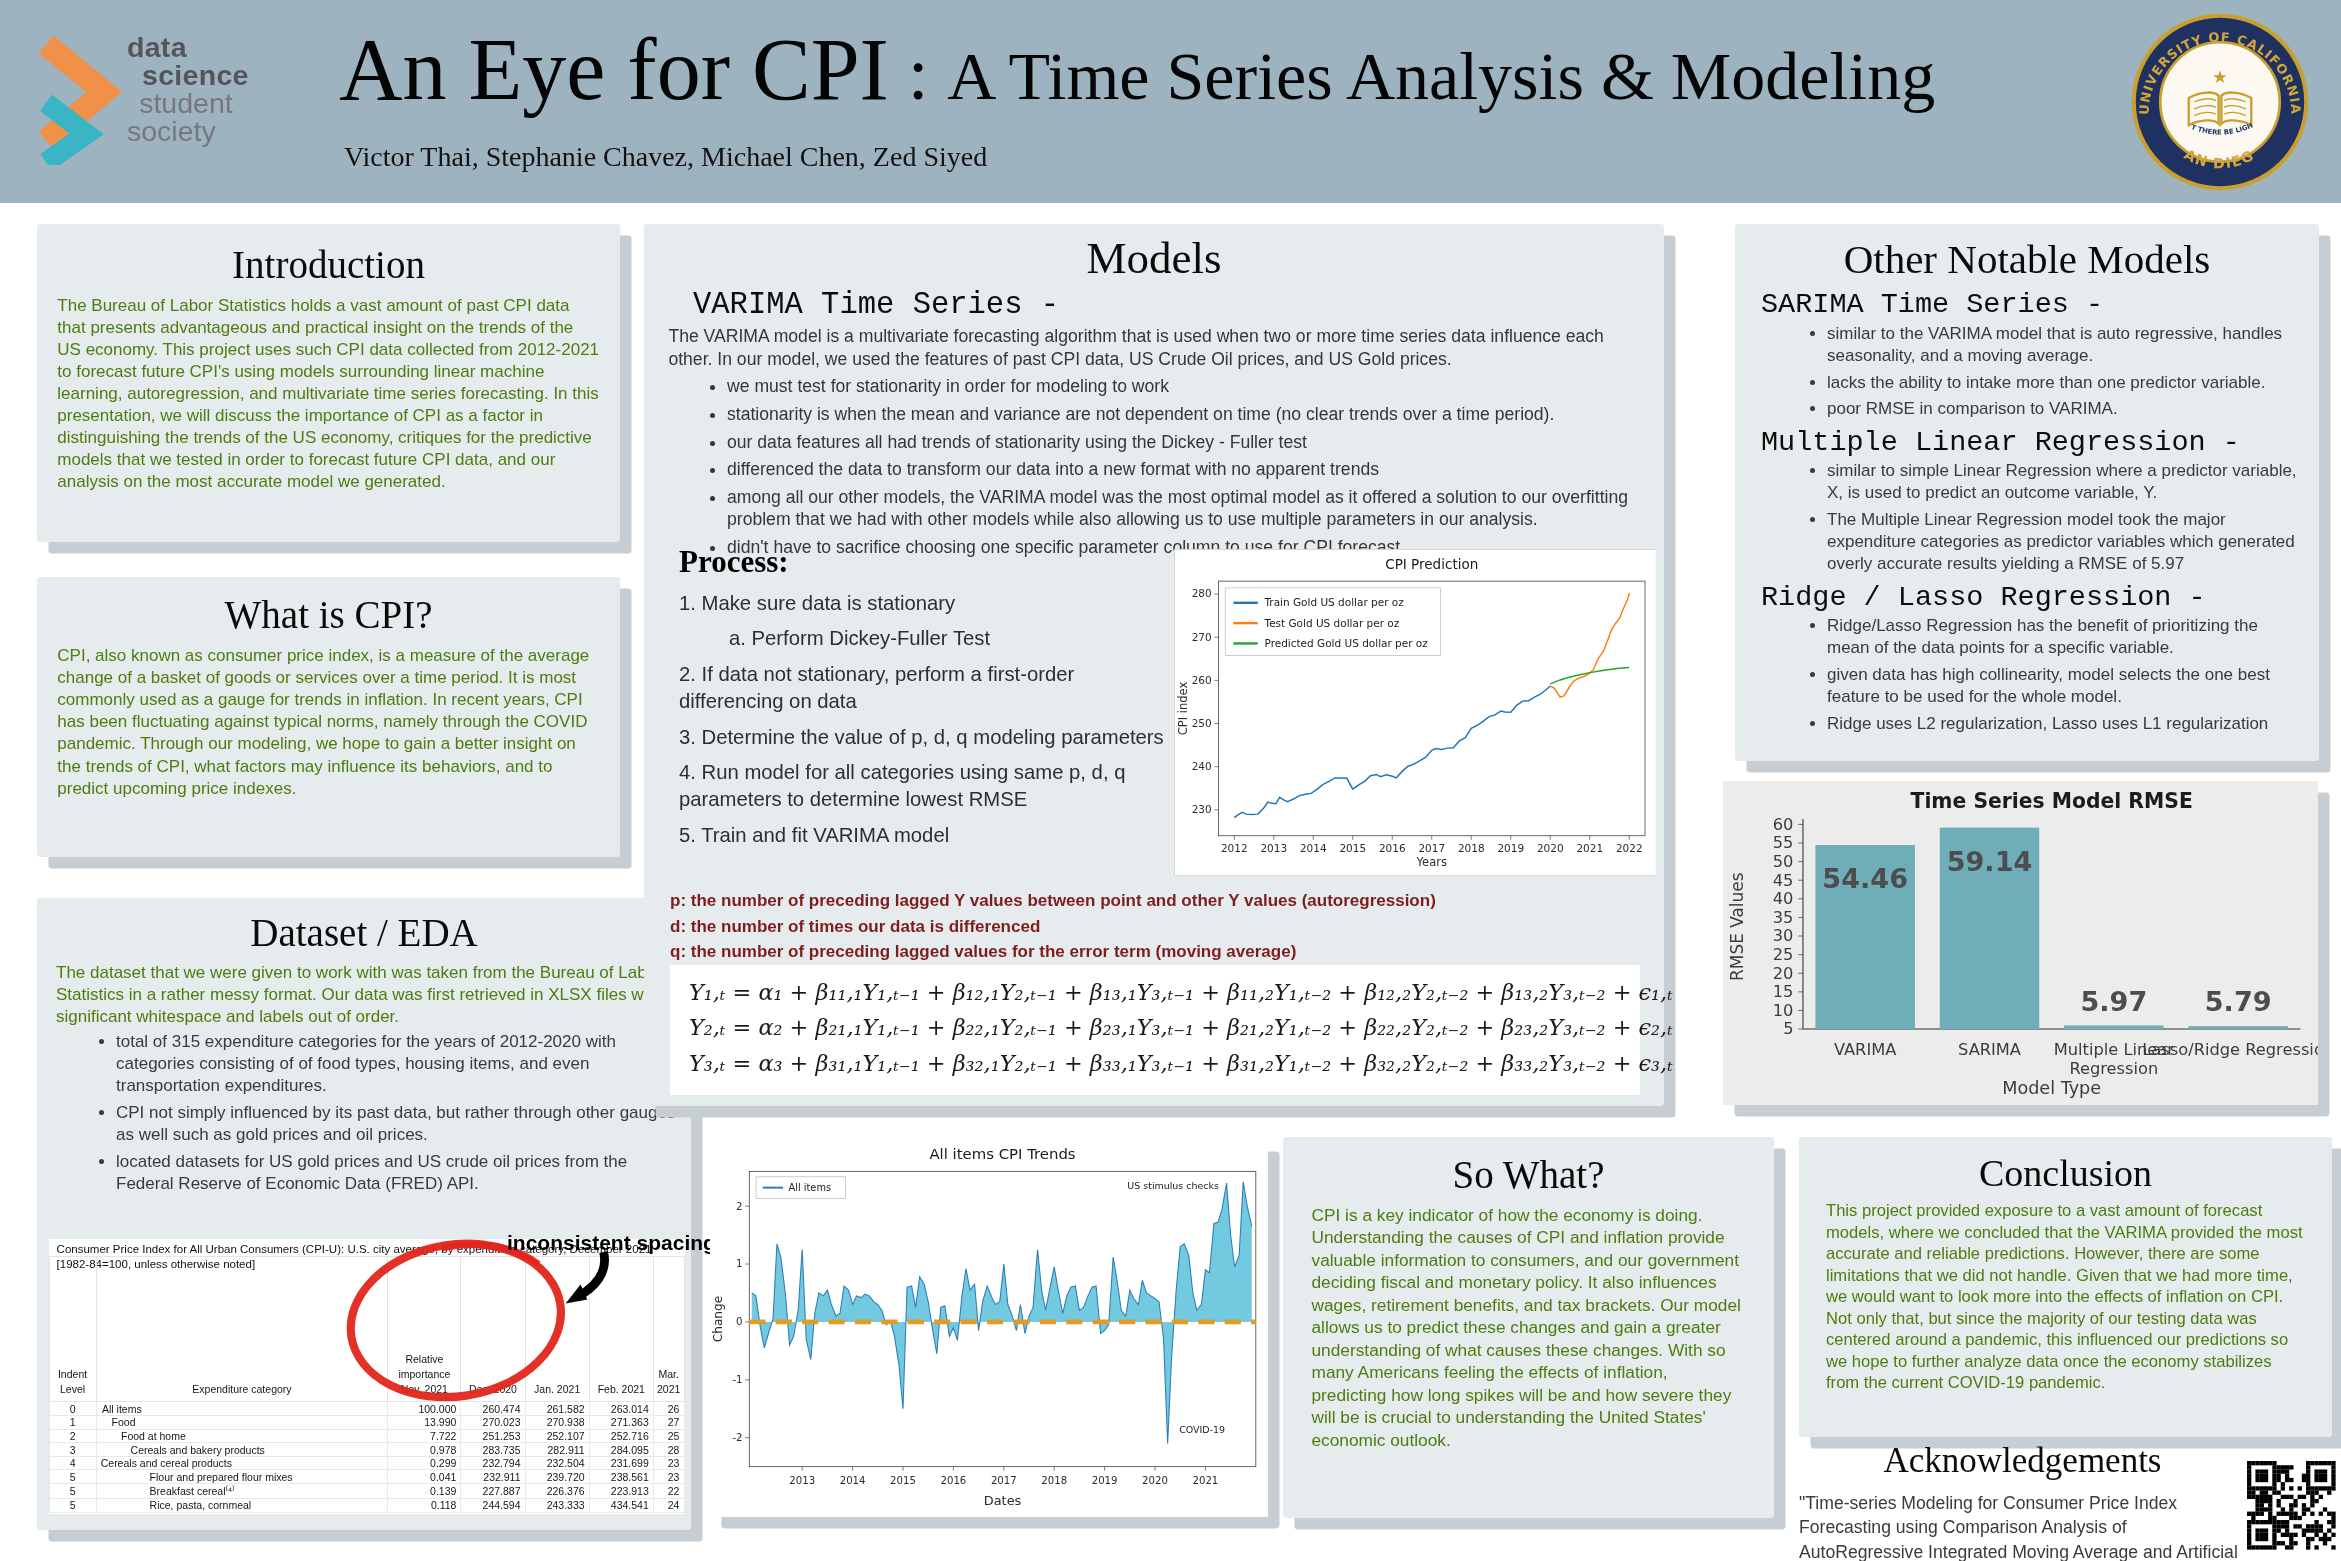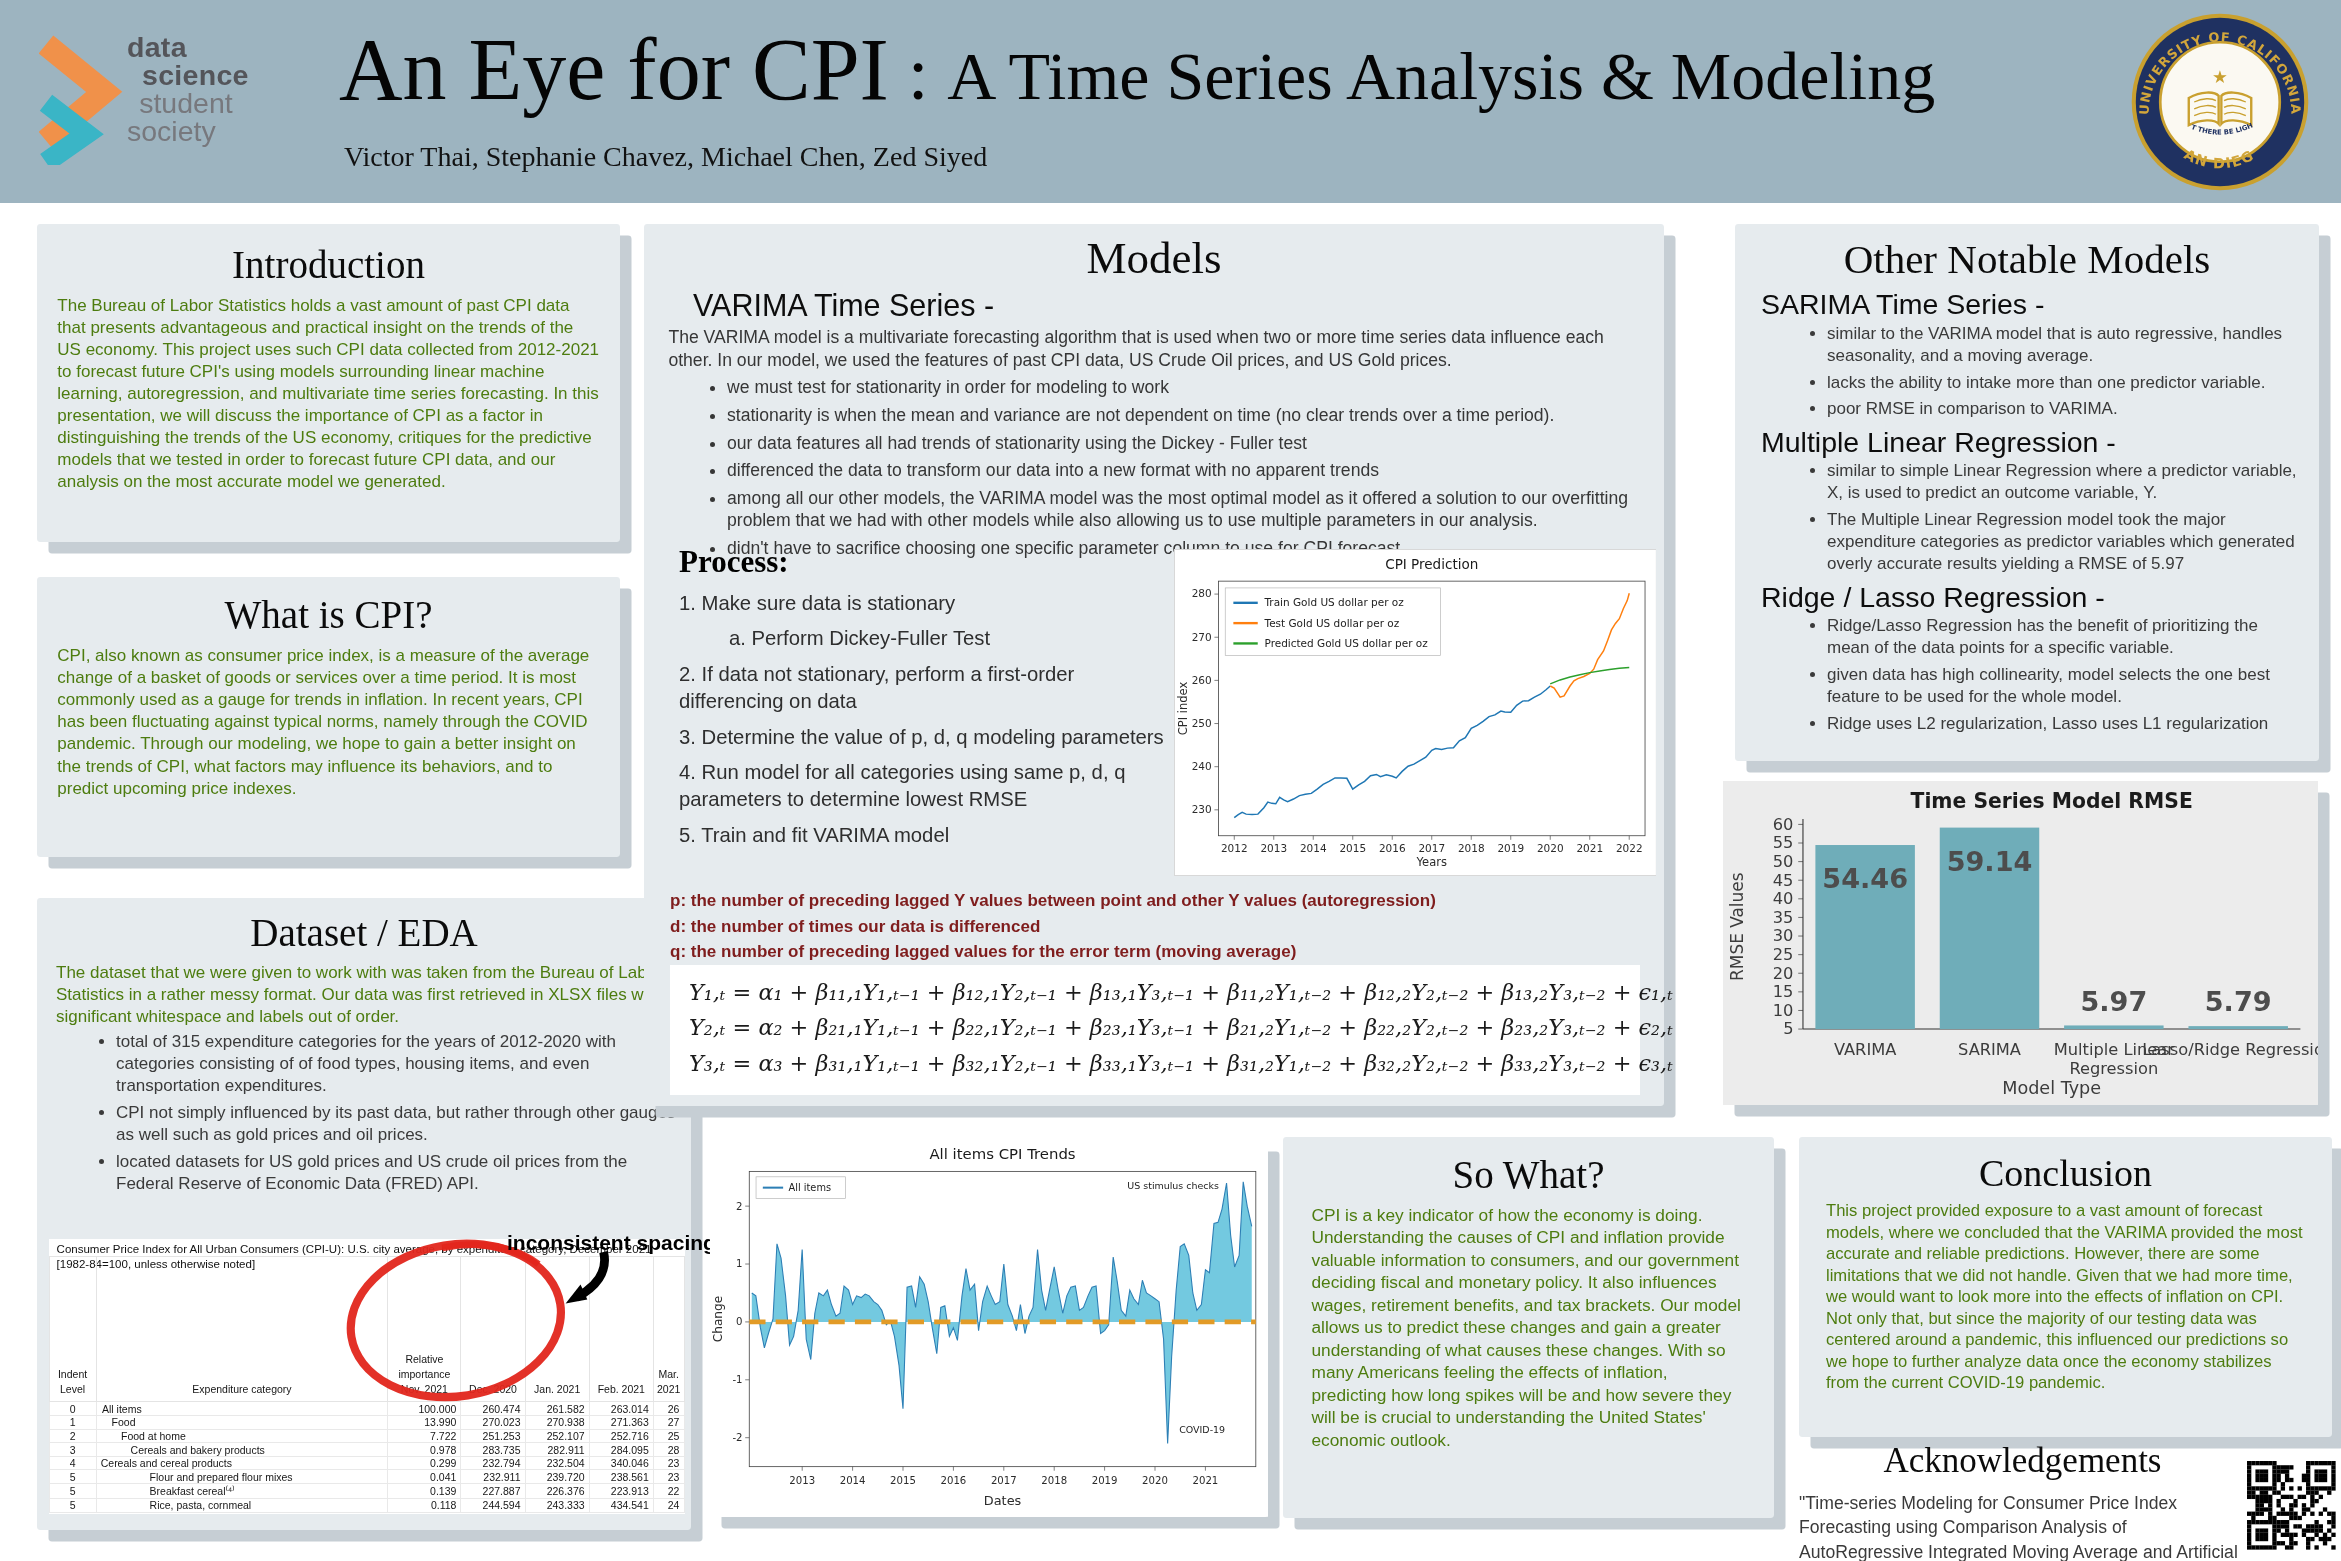--- a/index.html
+++ b/index.html
@@ -36,21 +36,21 @@
   #p-what .panel-title { margin-top:15px; }
   #p-what .body-text { padding:8.1px 20.3px 0 20.3px; }
 
   #p-data { left:37px; top:898px; width:654px; height:632px; }
   #p-data .panel-title { margin-top:12.2px; }
   #p-data .body-text { padding:6.8px 19px 0 19px; }
   #p-data ul.blist { margin:2.7px 13.6px 0 49px; font-size:17px; line-height:1.3; color:#3a3a3a;}
 
   #p-models { left:644px; top:224px; width:1020px; height:882px; z-index:5; }
   #p-models .panel-title { margin-top:8.1px; font-size:45px; }
-  .sub-head { font-family:Liberation Sans, sans-serif; font-size:30.5px; color:#0d0d0d; }
+  .sub-head { font-family:Liberation Mono, monospace; font-size:30.5px; color:#0d0d0d; }
   #varima-head { margin:4.1px 0 2.7px 49px; }
   #varima-intro { padding:0 24.4px; font-size:17.6px; line-height:1.32; color:#363636; }
   #p-models ul.blist { margin:4.1px 20.3px 0 53px; font-size:17.6px; line-height:1.3; color:#363636; }
   #process-block { position:absolute; left:35px; top:320px; width:488px; }
   #process-title { font-size:31px; font-weight:700; }
   .step { font-size:20.3px; line-height:1.3; color:#2e2e2e; margin-top:9.5px; }
   .step.substep { padding-left:50px; }
   #cpi-pred-box { position:absolute; left:530px; top:325px; width:482px; height:327px; background:#fff; border:0.7px solid #d8d8d8; }
   #pdq-block { position:absolute; left:26px; top:664px; width:800px; font-size:17px; font-weight:700; color:#7f1d1d; line-height:1.5; }
   #eq-box { position:absolute; left:26px; top:741px; width:970px; height:130px; background:#fff; padding:9.5px 19px; }
@@ -214,21 +214,21 @@
             <td class="num">282.911</td>
             <td class="num">284.095</td>
             <td class="num">28</td>
           </tr>
           <tr>
             <td class="lvl">4</td>
             <td style="">Cereals and cereal products</td>
             <td class="num">0.299</td>
             <td class="num">232.794</td>
             <td class="num">232.504</td>
-            <td class="num">340.046</td>
+            <td class="num">231.699</td>
             <td class="num">23</td>
           </tr>
           <tr>
             <td class="lvl">5</td>
             <td style="padding-left: 53px;">Flour and prepared flour mixes</td>
             <td class="num">0.041</td>
             <td class="num">232.911</td>
             <td class="num">239.720</td>
             <td class="num">238.561</td>
             <td class="num">23</td>

